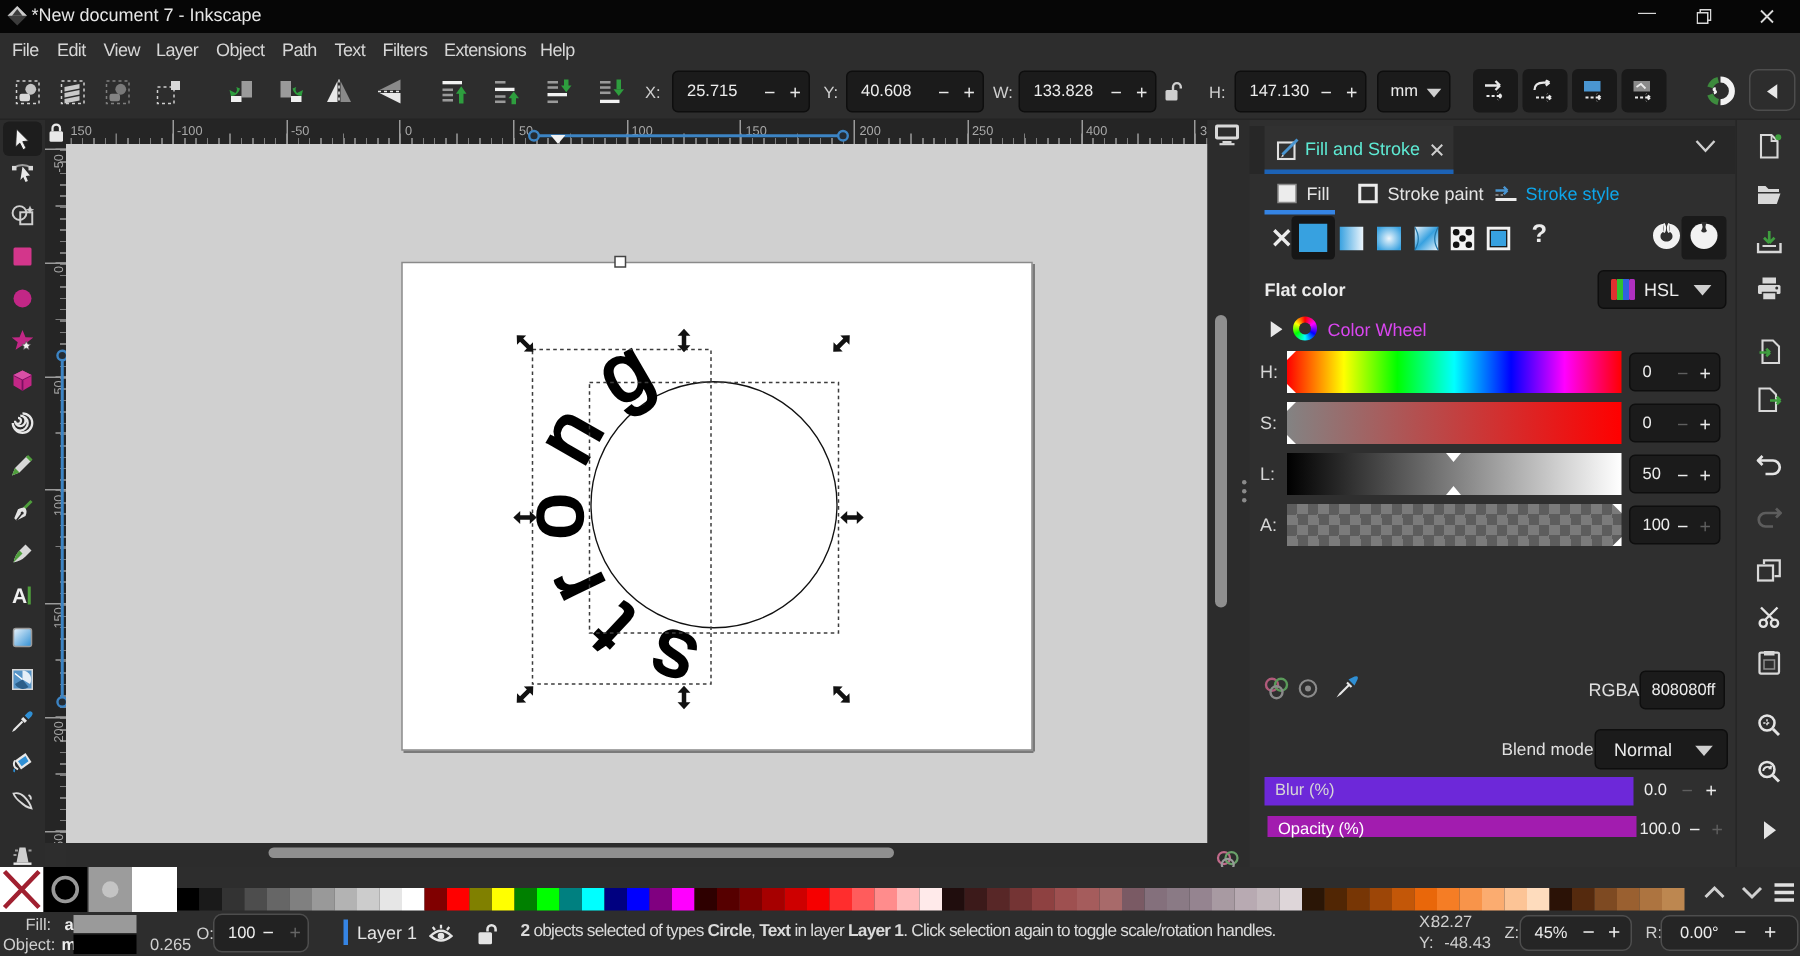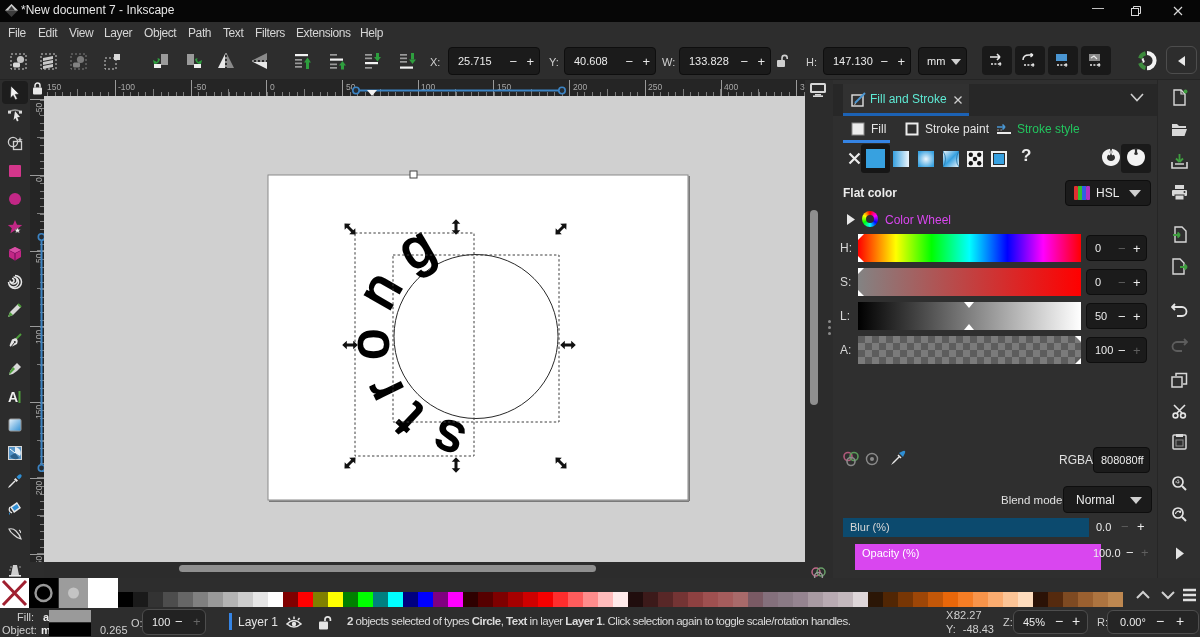--- a/index.html
+++ b/index.html
@@ -471,21 +471,21 @@
     <span class="abs" style="left:38px;top:2px;color:#e4e4e4">Fill</span>
     <svg class="abs" style="left:72px;top:2px" width="14" height="14" viewBox="0 0 14 14">
           <rect x="1.5" y="1.5" width="11" height="11" fill="none" stroke="#ececec" stroke-width="2"></rect>
         </svg>
     <span class="abs" style="left:92px;top:2px;color:#e4e4e4">Stroke paint</span>
     <svg class="abs" style="left:163px;top:2px" width="16" height="14" viewBox="0 0 16 14">
           <path d="M1 11 H15" stroke="#ececec" stroke-width="2"></path>
           <path d="M1 5 H9 M9 5 L6.5 2.5 M9 5 L6.5 7.5" stroke="#4a96d2" stroke-width="1.6" fill="none"></path>
           <path d="M1 8 H6" stroke="#9a9a9a" stroke-width="1" stroke-dasharray="2 1.4"></path>
         </svg>
-    <span class="abs" style="left:184px;top:2px;color:#22c55e">Stroke style</span>
+    <span class="abs" style="left:184px;top:2px;color:#0ea5e9">Stroke style</span>
   </div>
   <div class="fillunder"></div>
   
   <svg class="abs" style="left:15px;top:72px" width="13" height="13" viewBox="0 0 13 13">
         <path d="M1.5 1.5 L11.5 11.5 M11.5 1.5 L1.5 11.5" stroke="#ececec" stroke-width="2.2"></path>
       </svg>
   <div class="abs" style="left:28px;top:64px;width:29px;height:29px;background:#161616;border-radius:3px"></div>
   <rect></rect>
   <svg class="abs" style="left:33px;top:69px" width="19" height="19" viewBox="0 0 19 19">
         <rect width="19" height="19" fill="#37a1e0"></rect>
@@ -623,28 +623,28 @@
       </div>
   
   <span class="abs" style="left:168px;top:414px;font-size:11.5px;color:#e0e0e0">Blend mode:</span>
   <div class="abs" style="left:230px;top:406px;width:89px;height:27px;background:#1b1b1b;border:1px solid #0e0e0e;border-radius:4px">
     <span class="abs" style="left:12px;top:6px;color:#ececec">Normal</span>
     <svg class="abs" style="left:66px;top:10px" width="12" height="8" viewBox="0 0 12 8">
           <path d="M0 0 H12 L6 7 Z" fill="#cfcfcf"></path>
         </svg>
   </div>
   
-  <div class="abs" style="left:10px;top:438px;width:246px;height:19px;background:#0c4a6e">
+  <div class="abs" style="left:10px;top:438px;width:246px;height:19px;background:#6d28d9">
         <span class="abs" style="left:7px;top:3px;font-size:11px;color:#d6d6d6">Blur (%)</span>
       </div>
   <span class="abs" style="left:263px;top:441px;font-size:11px;color:#ececec">0.0</span>
   <span class="abs" style="left:288px;top:439px;font-size:13px;color:#5f5f5f">−</span>
   <span class="abs" style="left:304px;top:439px;font-size:13px;color:#ececec">+</span>
   
-  <div class="abs" style="left:22px;top:464px;width:246px;height:26px;background:#d946ef">
+  <div class="abs" style="left:12px;top:464px;width:246px;height:14px;background:#a21caf">
         <span class="abs" style="left:7px;top:3px;font-size:11px;color:#fff">Opacity (%)</span>
       </div>
   <span class="abs" style="left:260px;top:467px;font-size:11px;color:#ececec">100.0</span>
   <span class="abs" style="left:293px;top:465px;font-size:13px;color:#ececec">−</span>
   <span class="abs" style="left:308px;top:465px;font-size:13px;color:#5f5f5f">+</span>
 </div>
 
 <div id="iconcol">
   <svg class="ric" style="top:9px" viewBox="0 0 17 17">
         <path d="M3 1 H10 L14 5 V16 H3 Z" fill="none" stroke="#d8d8d8" stroke-width="1.4"></path>

